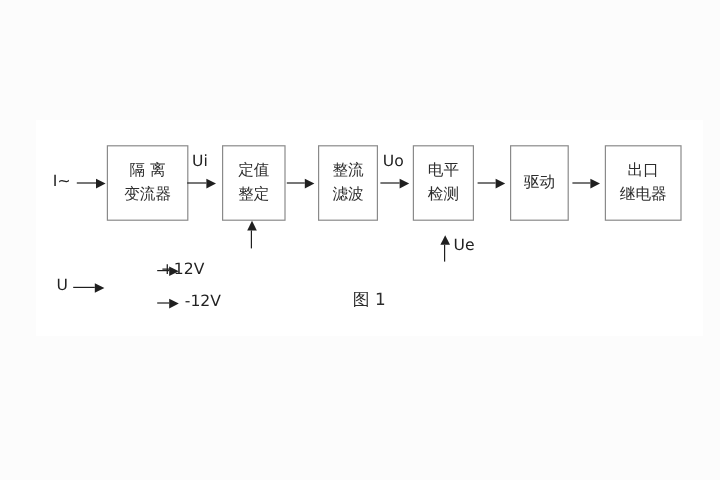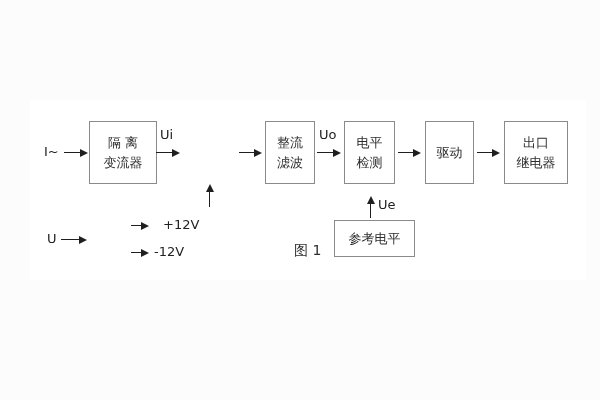--- a/index.html
+++ b/index.html
@@ -65,20 +65,24 @@
 
 <div class="canvas">
 
   <div class="panel"></div>
 
   <div class="blk" style="left:89px;top:121px;width:66px;height:61px">
     <span>隔 离</span>
     <span>变流器</span>
   </div>
 
+  <div class="blk" style="left:185px;top:121px;width:51px;height:61px">
+    <span>定值</span>
+    <span>整定</span>
+  </div>
 
   <div class="blk" style="left:344px;top:121px;width:49px;height:61px">
     <span>电平</span>
     <span>检测</span>
   </div>
 
   <div class="blk" style="left:265px;top:121px;width:48px;height:61px">
     <span>整流</span>
     <span>滤波</span>
   </div>
@@ -87,23 +91,20 @@
     <span>出口</span>
     <span>继电器</span>
   </div>
 
   <div class="blk" style="left:425px;top:121px;width:47px;height:61px">
     <span>驱动</span>
   </div>
 
 
 
-  <div class="blk" style="left:334px;top:220px;width:79px;height:35px">
-    <span>参考电平</span>
-  </div>
 
   <div class="ar" style="left:64px;top:148px;width:24px">
       <i class="ln"></i>
       <i class="hd"></i>
     </div>
   <div class="ar" style="left:156px;top:148px;width:24px">
       <i class="ln"></i>
       <i class="hd"></i>
     </div>
   <div class="ar" style="left:239px;top:148px;width:23px">
@@ -141,19 +142,19 @@
     </div>
   <div class="arv" style="left:366px;top:196px;height:22px">
       <i class="hd"></i>
       <i class="ln"></i>
     </div>
 
   <span class="lab" style="left:44px;top:145px">I~</span>
   <span class="lab" style="left:160px;top:128px">Ui</span>
   <span class="lab" style="left:319px;top:128px">Uo</span>
   <span class="lab" style="left:47px;top:232px">U</span>
-  <span class="lab" style="left:163px;top:218px">+12V</span>
+  <span class="lab" style="left:134px;top:218px">+12V</span>
   <span class="lab" style="left:154px;top:245px">-12V</span>
   <span class="lab" style="left:378px;top:198px">Ue</span>
 
   <span class="caption" style="left:294px;top:243px">图 1</span>
 
 </div>
 
 </body></html>

